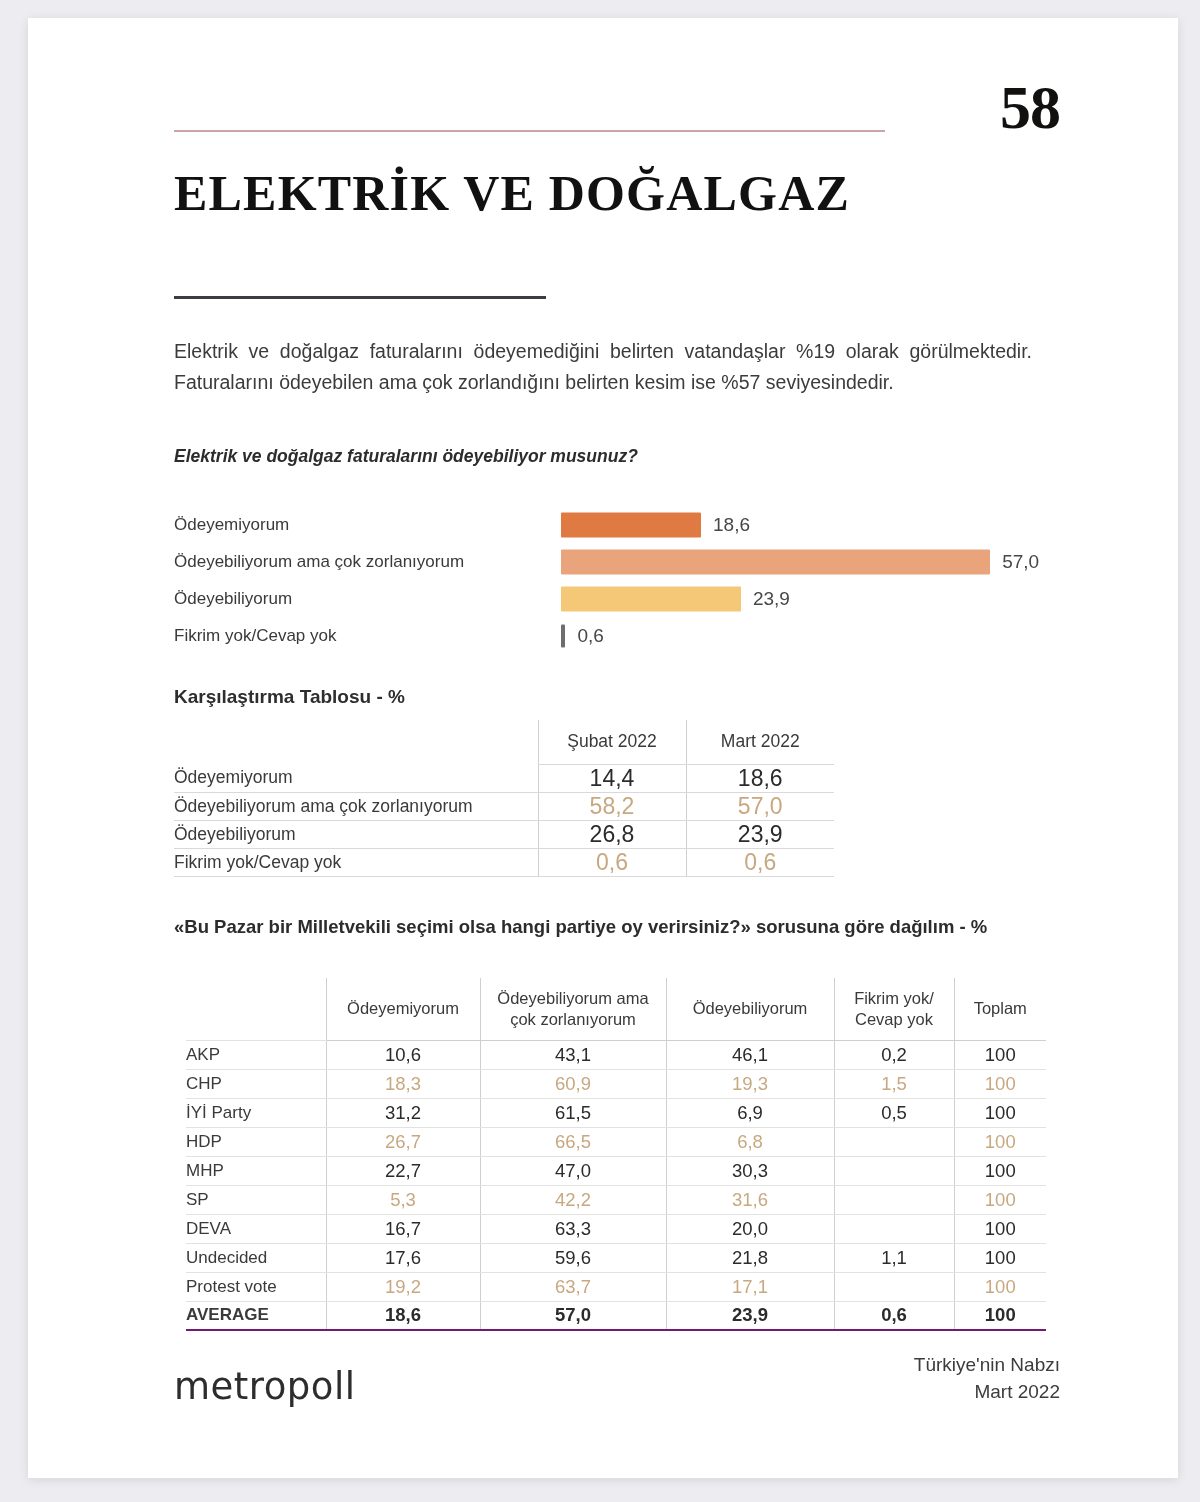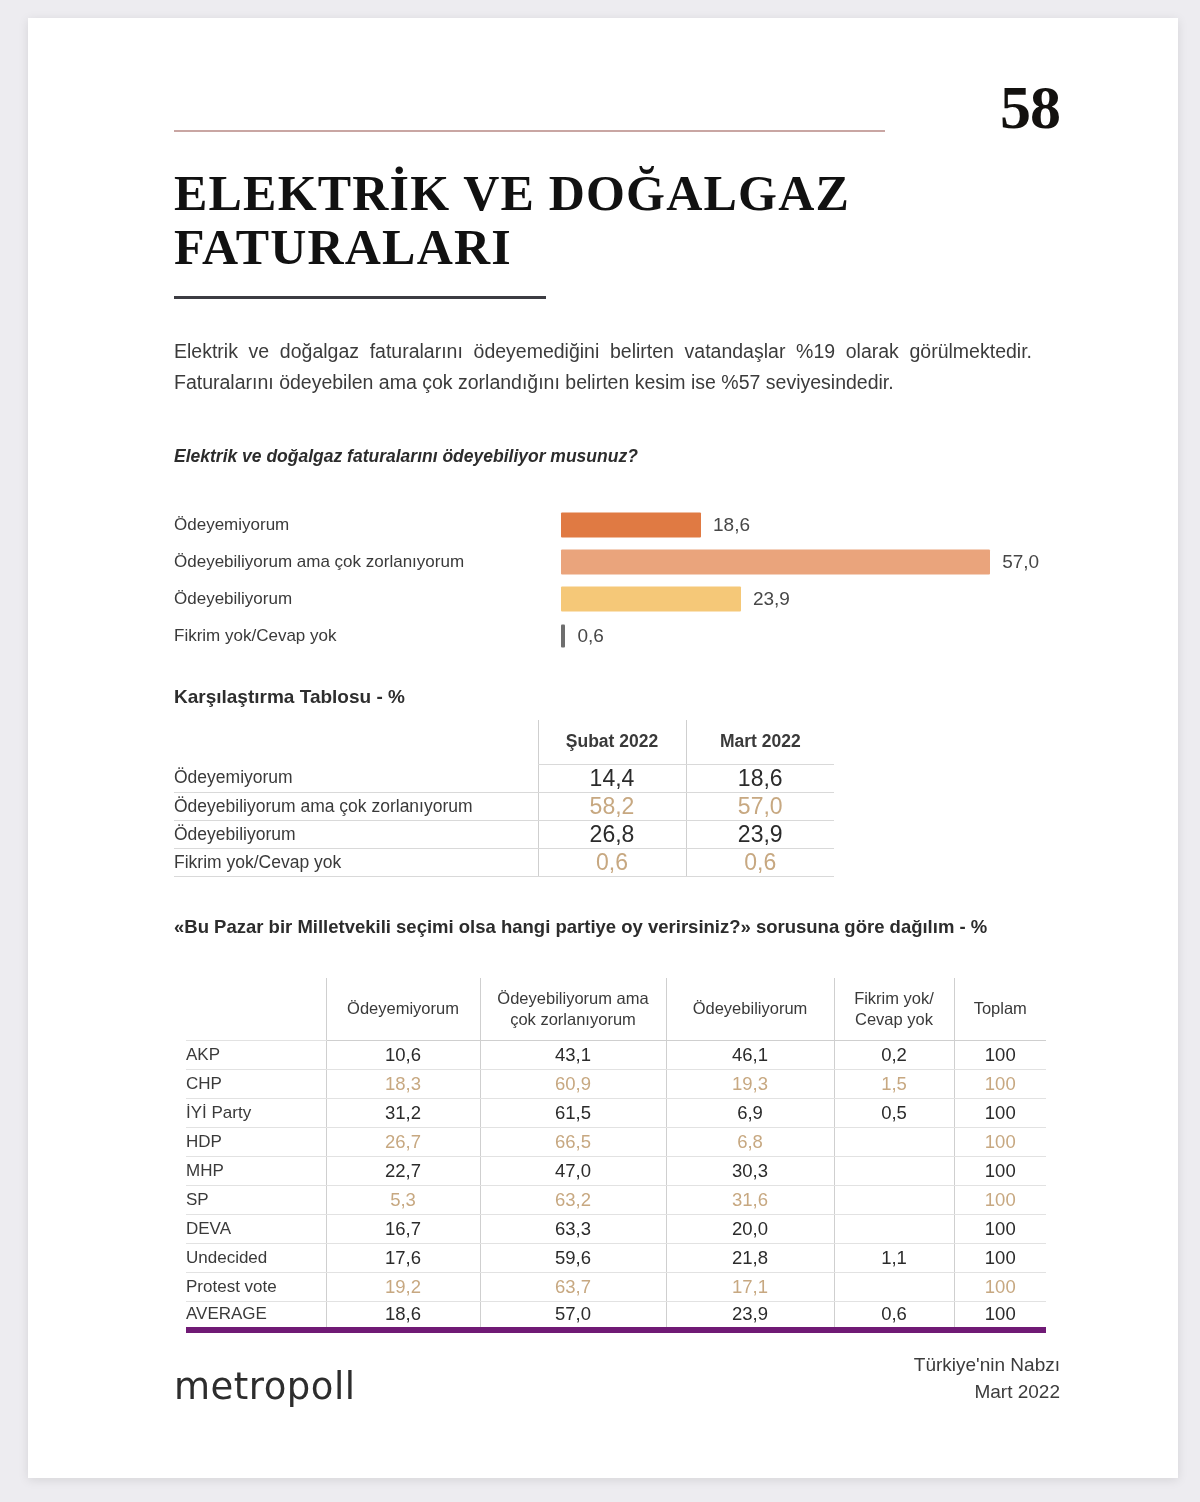--- a/index.html
+++ b/index.html
@@ -79,21 +79,21 @@
     border-collapse:collapse; font-size:17.5px;
   }
   .cmp-table td, .cmp-table th { padding:0; }
   .cmp-lab {
     width:364px; height:28px; text-align:left; color:#3a3a3a;
     font-weight:400; padding-right:8px;
     border-bottom:1px solid #d9d9d9;
   }
   .cmp-head-lab { border-bottom:none; height:44px; }
   .cmp-head {
-    width:148px; height:44px; text-align:center; font-weight:700;
+    width:148px; height:44px; text-align:center; font-weight:400;
     color:#3a3a3a; font-size:17.5px;
     border-left:1px solid #cfcfcf; border-bottom:1px solid #d9d9d9;margin-left:28px;
   }
   .cmp-val {
     width:148px; height:28px; text-align:center; font-size:23px;
     border-left:1px solid #cfcfcf; border-bottom:1px solid #d9d9d9;
   }
   .dark { color:#2b2b2b; }
   .tan  { color:#c7a881; }
 
@@ -119,21 +119,21 @@
     font-size:17px; padding-right:6px;
     border-bottom:1px solid #e2e2e2;
     margin-top:17px;
   }
   .pt-val {
     height:29px; text-align:center; font-size:18.5px;
     border-left:1px solid #cfcfcf; border-bottom:1px solid #e2e2e2;
   }
   .pt-table tr.avg .pt-lab,
   .pt-table tr.avg .pt-val {
-    font-weight:400; border-bottom:6px solid #701a75;
+    font-weight:700; border-bottom:2px solid #701a75;
   }
   .c1 { width:154px; } .c2 { width:186px; } .c3 { width:168px; }
   .c4 { width:120px; } .c5 { width:92px; }
 
   
   .logo {
     position:absolute; left:146px; bottom:70px;
     font-size:37px; color:#2d2d2d; letter-spacing:0.5px;
     font-family:"DejaVu Sans", sans-serif; font-weight:400;
   }
@@ -145,21 +145,20 @@
 </head>
 <body>
 
 <div class="page">
 
   <div class="top-rule"></div>
   <div class="page-num">58</div>
 
   <div class="title">
     <div>ELEKTRİK VE DOĞALGAZ</div>
-    <div>FATURALARI</div>
   </div>
   <div class="title-rule"></div>
 
   <div class="intro">Elektrik ve doğalgaz faturalarını ödeyemediğini belirten vatandaşlar %19 olarak görülmektedir. Faturalarını ödeyebilen ama çok zorlandığını belirten kesim ise %57 seviyesindedir.</div>
   <div class="question">Elektrik ve doğalgaz faturalarını ödeyebiliyor musunuz?</div>
 
   <div class="chart" id="bar-chart">
       <div class="bar-row">
         <div class="bar-label">Ödeyemiyorum</div>
         <div class="bar-track">
@@ -272,21 +271,21 @@
           <td class="pt-lab">MHP</td>
           <td class="pt-val c1 dark">22,7</td>
           <td class="pt-val c2 dark">47,0</td>
           <td class="pt-val c3 dark">30,3</td>
           <td class="pt-val c4 dark"></td>
           <td class="pt-val c5 dark">100</td>
         </tr>
         <tr>
           <td class="pt-lab">SP</td>
           <td class="pt-val c1 tan">5,3</td>
-          <td class="pt-val c2 tan">63,2</td>
+          <td class="pt-val c2 tan">42,2</td>
           <td class="pt-val c3 tan">31,6</td>
           <td class="pt-val c4 tan"></td>
           <td class="pt-val c5 tan">100</td>
         </tr>
         <tr>
           <td class="pt-lab">DEVA</td>
           <td class="pt-val c1 dark">16,7</td>
           <td class="pt-val c2 dark">63,3</td>
           <td class="pt-val c3 dark">20,0</td>
           <td class="pt-val c4 dark"></td>

